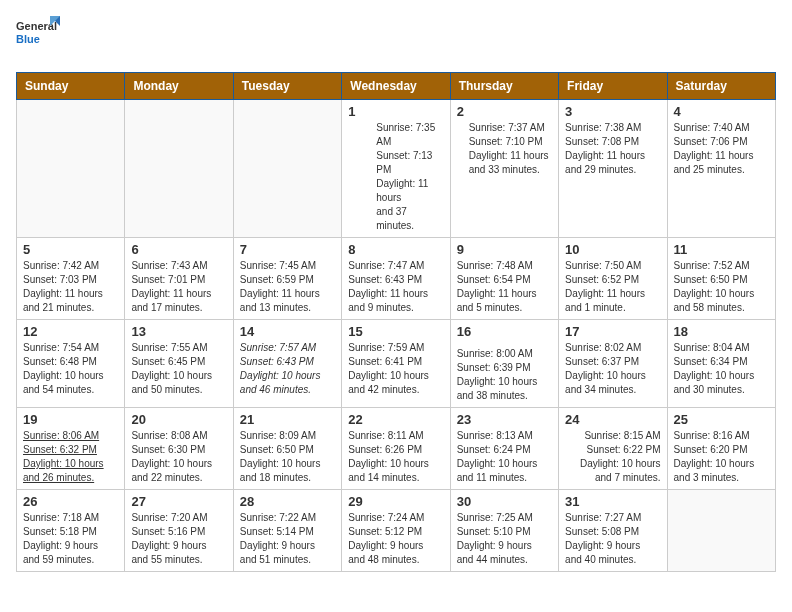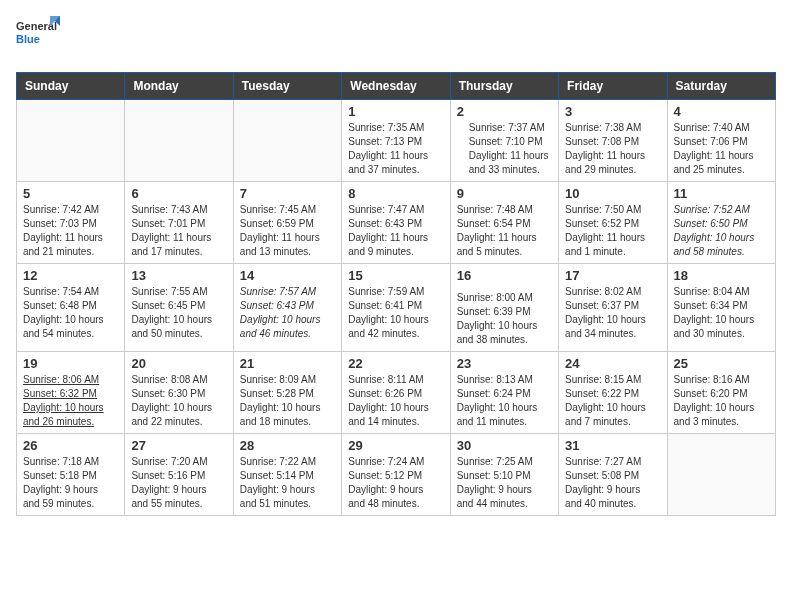--- a/index.html
+++ b/index.html
@@ -31,21 +31,21 @@
     .location {
       font-size: 14px;
       color: #555;
     }
     .calendar {
       width: 100%;
       border-collapse: collapse;
       border: 1px solid #ccc;
     }
     .calendar th {
-      background: #404040;
+      background: #a16207;
       color: #fff;
       font-size: 12px;
       font-weight: bold;
       text-align: left;
       padding: 6px 8px;
       border: 1px solid #1a5a9a;
     }
     .calendar td {
       border: 1px solid #ccc;
       vertical-align: top;
@@ -101,21 +101,21 @@
         <th>Saturday</th>
       </tr>
   </thead>
   <tbody id="calendar-body">
   <tr>
         <td class="empty"></td>
         <td class="empty"></td>
         <td class="empty"></td>
         <td>
           <span class="day-number">1</span>
-          <div class="day-info" style="white-space: pre-line;">Sunrise: 7:35 AM
+          <div class="day-info" style="white-space: pre-line; margin-left: 28px;">Sunrise: 7:35 AM
 Sunset: 7:13 PM
 Daylight: 11 hours
 and 37 minutes.</div>
         </td>
         <td>
           <span class="day-number">2</span>
           <div class="day-info" style="white-space: pre-line; margin-left: 12px;">Sunrise: 7:37 AM
 Sunset: 7:10 PM
 Daylight: 11 hours
 and 33 minutes.</div>
@@ -173,21 +173,21 @@
         </td>
         <td>
           <span class="day-number">10</span>
           <div class="day-info" style="white-space: pre-line;">Sunrise: 7:50 AM
 Sunset: 6:52 PM
 Daylight: 11 hours
 and 1 minute.</div>
         </td>
         <td>
           <span class="day-number">11</span>
-          <div class="day-info" style="white-space: pre-line; font-style: italic;">Sunrise: 7:52 AM
+          <div class="day-info" style="white-space: pre-line;">Sunrise: 7:52 AM
 Sunset: 6:50 PM
 Daylight: 10 hours
 and 58 minutes.</div>
         </td>
       </tr>
       <tr>
         <td>
           <span class="day-number">12</span>
           <div class="day-info" style="white-space: pre-line;">Sunrise: 7:54 AM
 Sunset: 6:48 PM
@@ -248,41 +248,41 @@
         <td>
           <span class="day-number">20</span>
           <div class="day-info" style="white-space: pre-line;">Sunrise: 8:08 AM
 Sunset: 6:30 PM
 Daylight: 10 hours
 and 22 minutes.</div>
         </td>
         <td>
           <span class="day-number">21</span>
           <div class="day-info" style="white-space: pre-line;">Sunrise: 8:09 AM
-Sunset: 5:28 PM
+Sunset: 6:50 PM
 Daylight: 10 hours
 and 18 minutes.</div>
         </td>
         <td>
           <span class="day-number">22</span>
           <div class="day-info" style="white-space: pre-line;">Sunrise: 8:11 AM
 Sunset: 6:26 PM
 Daylight: 10 hours
 and 14 minutes.</div>
         </td>
         <td>
           <span class="day-number">23</span>
           <div class="day-info" style="white-space: pre-line;">Sunrise: 8:13 AM
 Sunset: 6:24 PM
 Daylight: 10 hours
 and 11 minutes.</div>
         </td>
         <td>
           <span class="day-number">24</span>
-          <div class="day-info" style="white-space: pre-line;">Sunrise: 8:15 AM
+          <div class="day-info" style="white-space: pre-line; text-align: right;">Sunrise: 8:15 AM
 Sunset: 6:22 PM
 Daylight: 10 hours
 and 7 minutes.</div>
         </td>
         <td>
           <span class="day-number">25</span>
           <div class="day-info" style="white-space: pre-line;">Sunrise: 8:16 AM
 Sunset: 6:20 PM
 Daylight: 10 hours
 and 3 minutes.</div>

